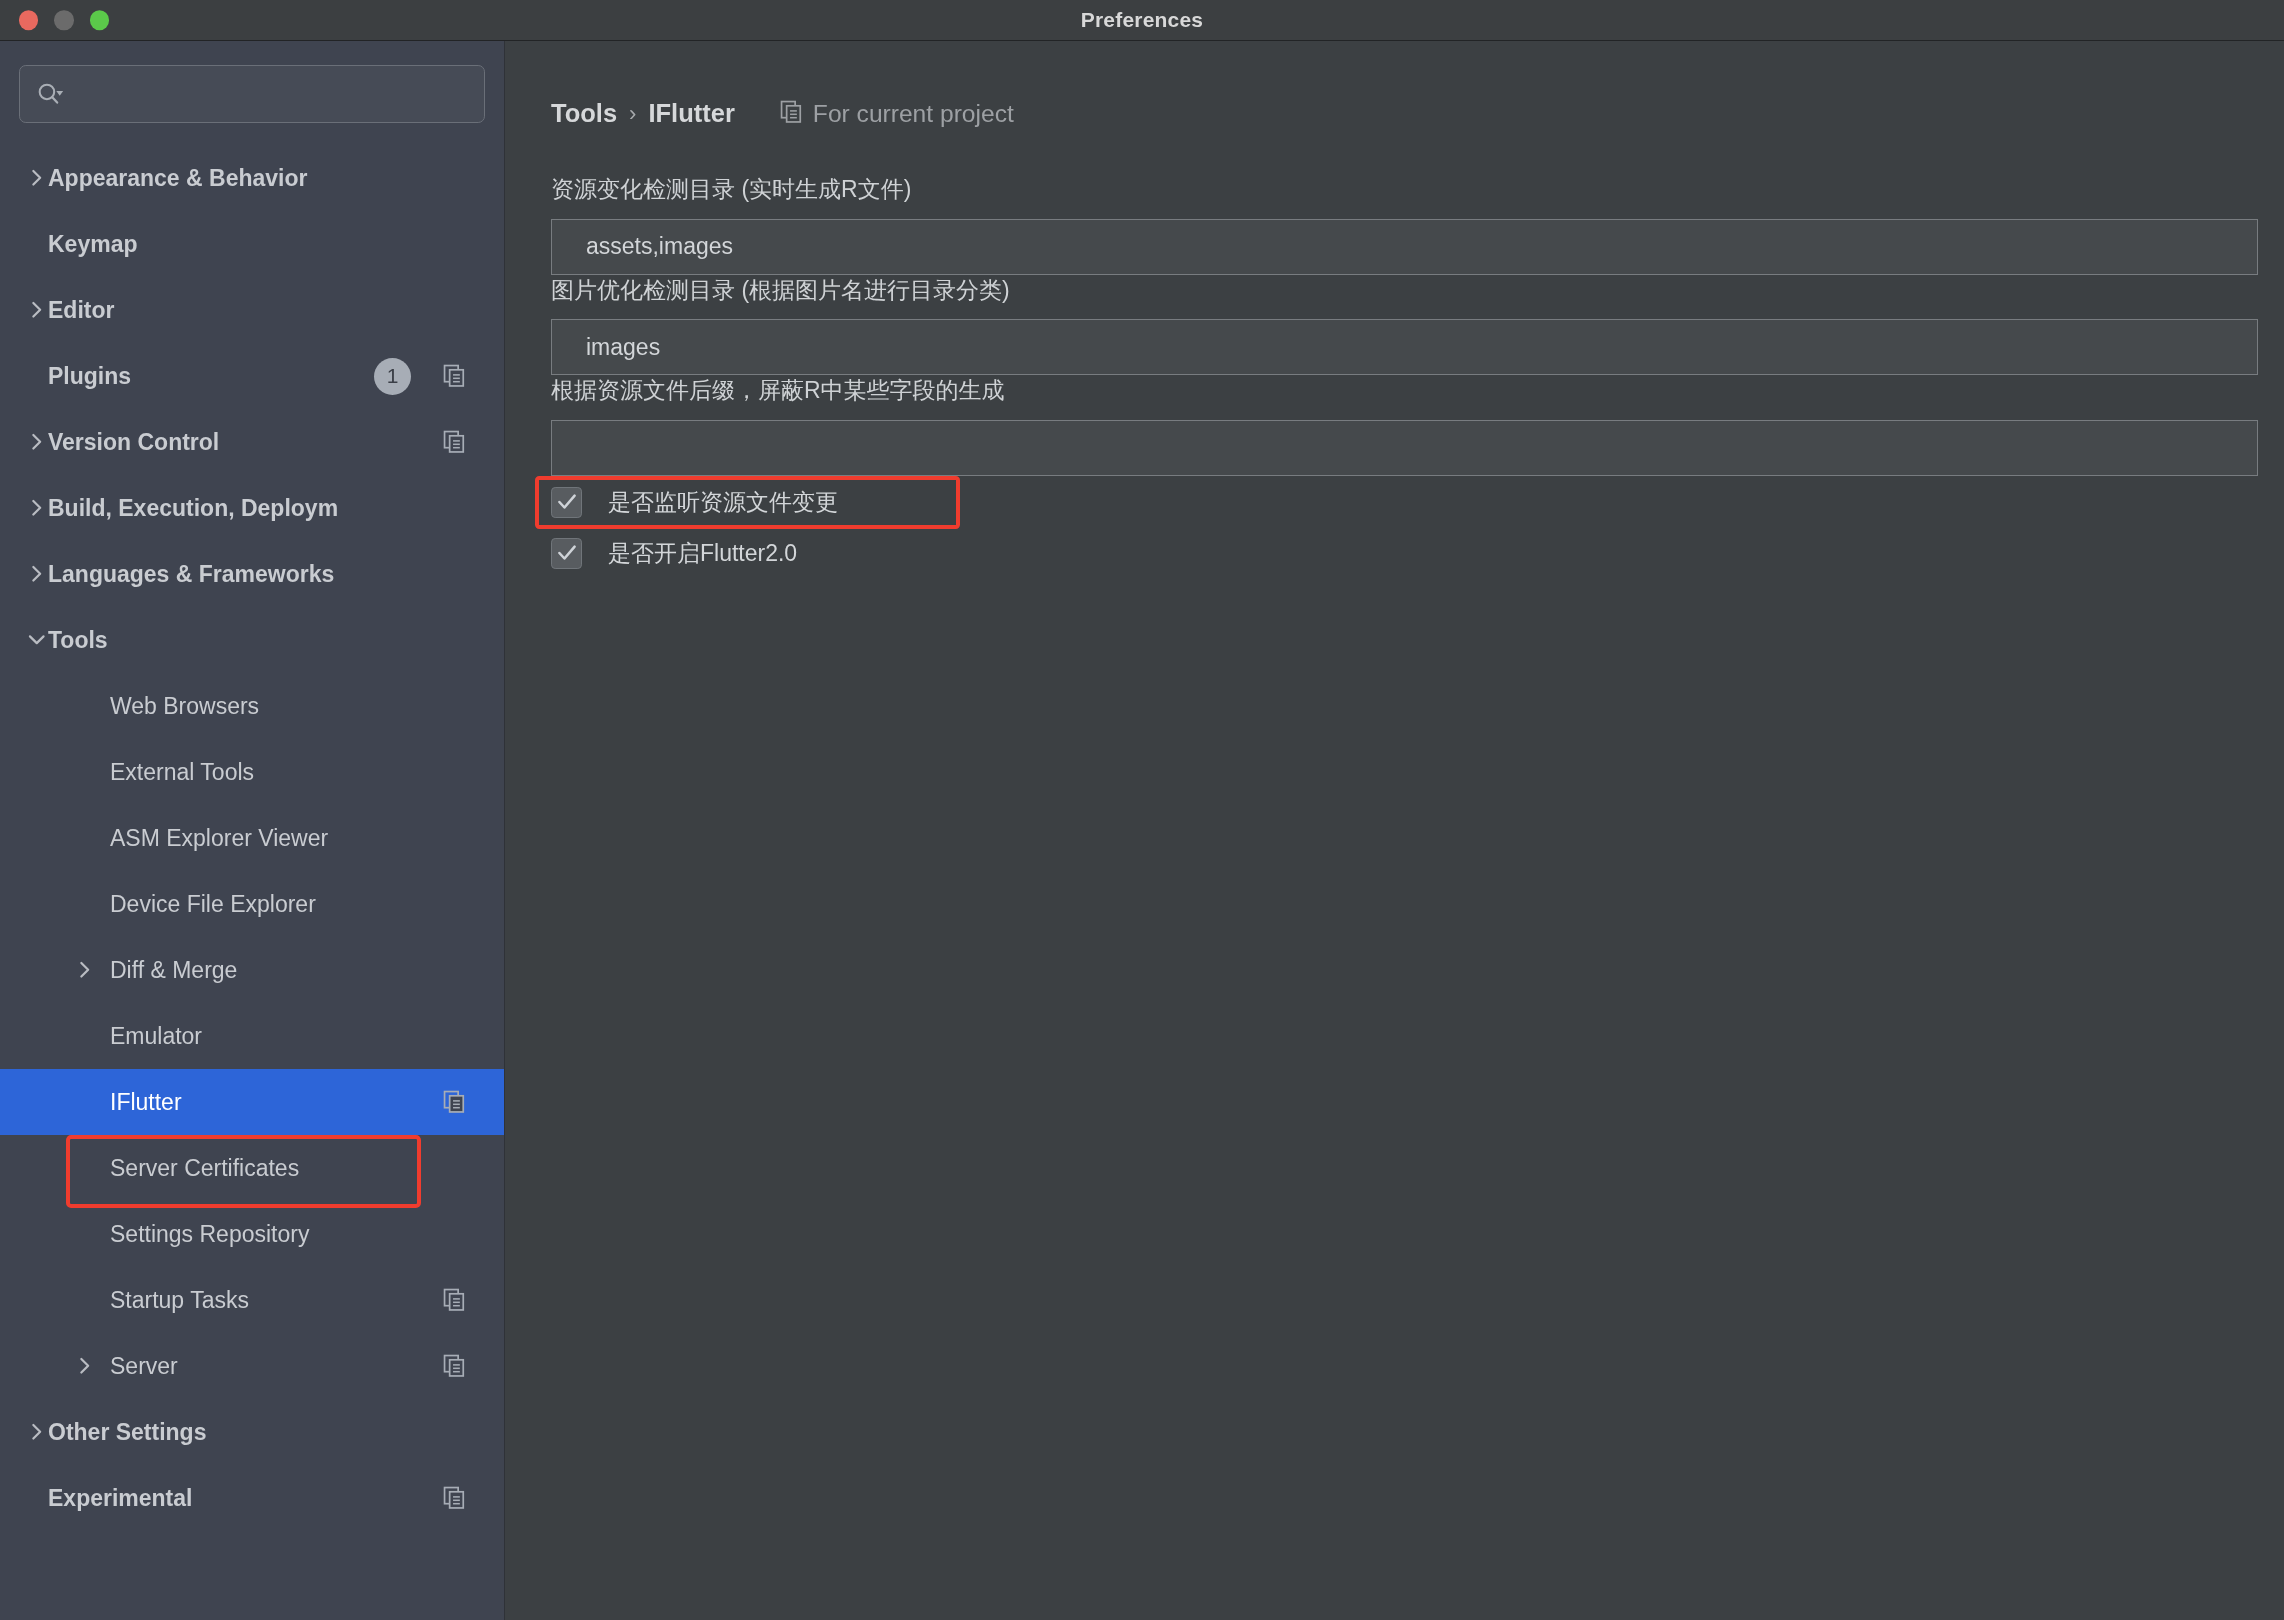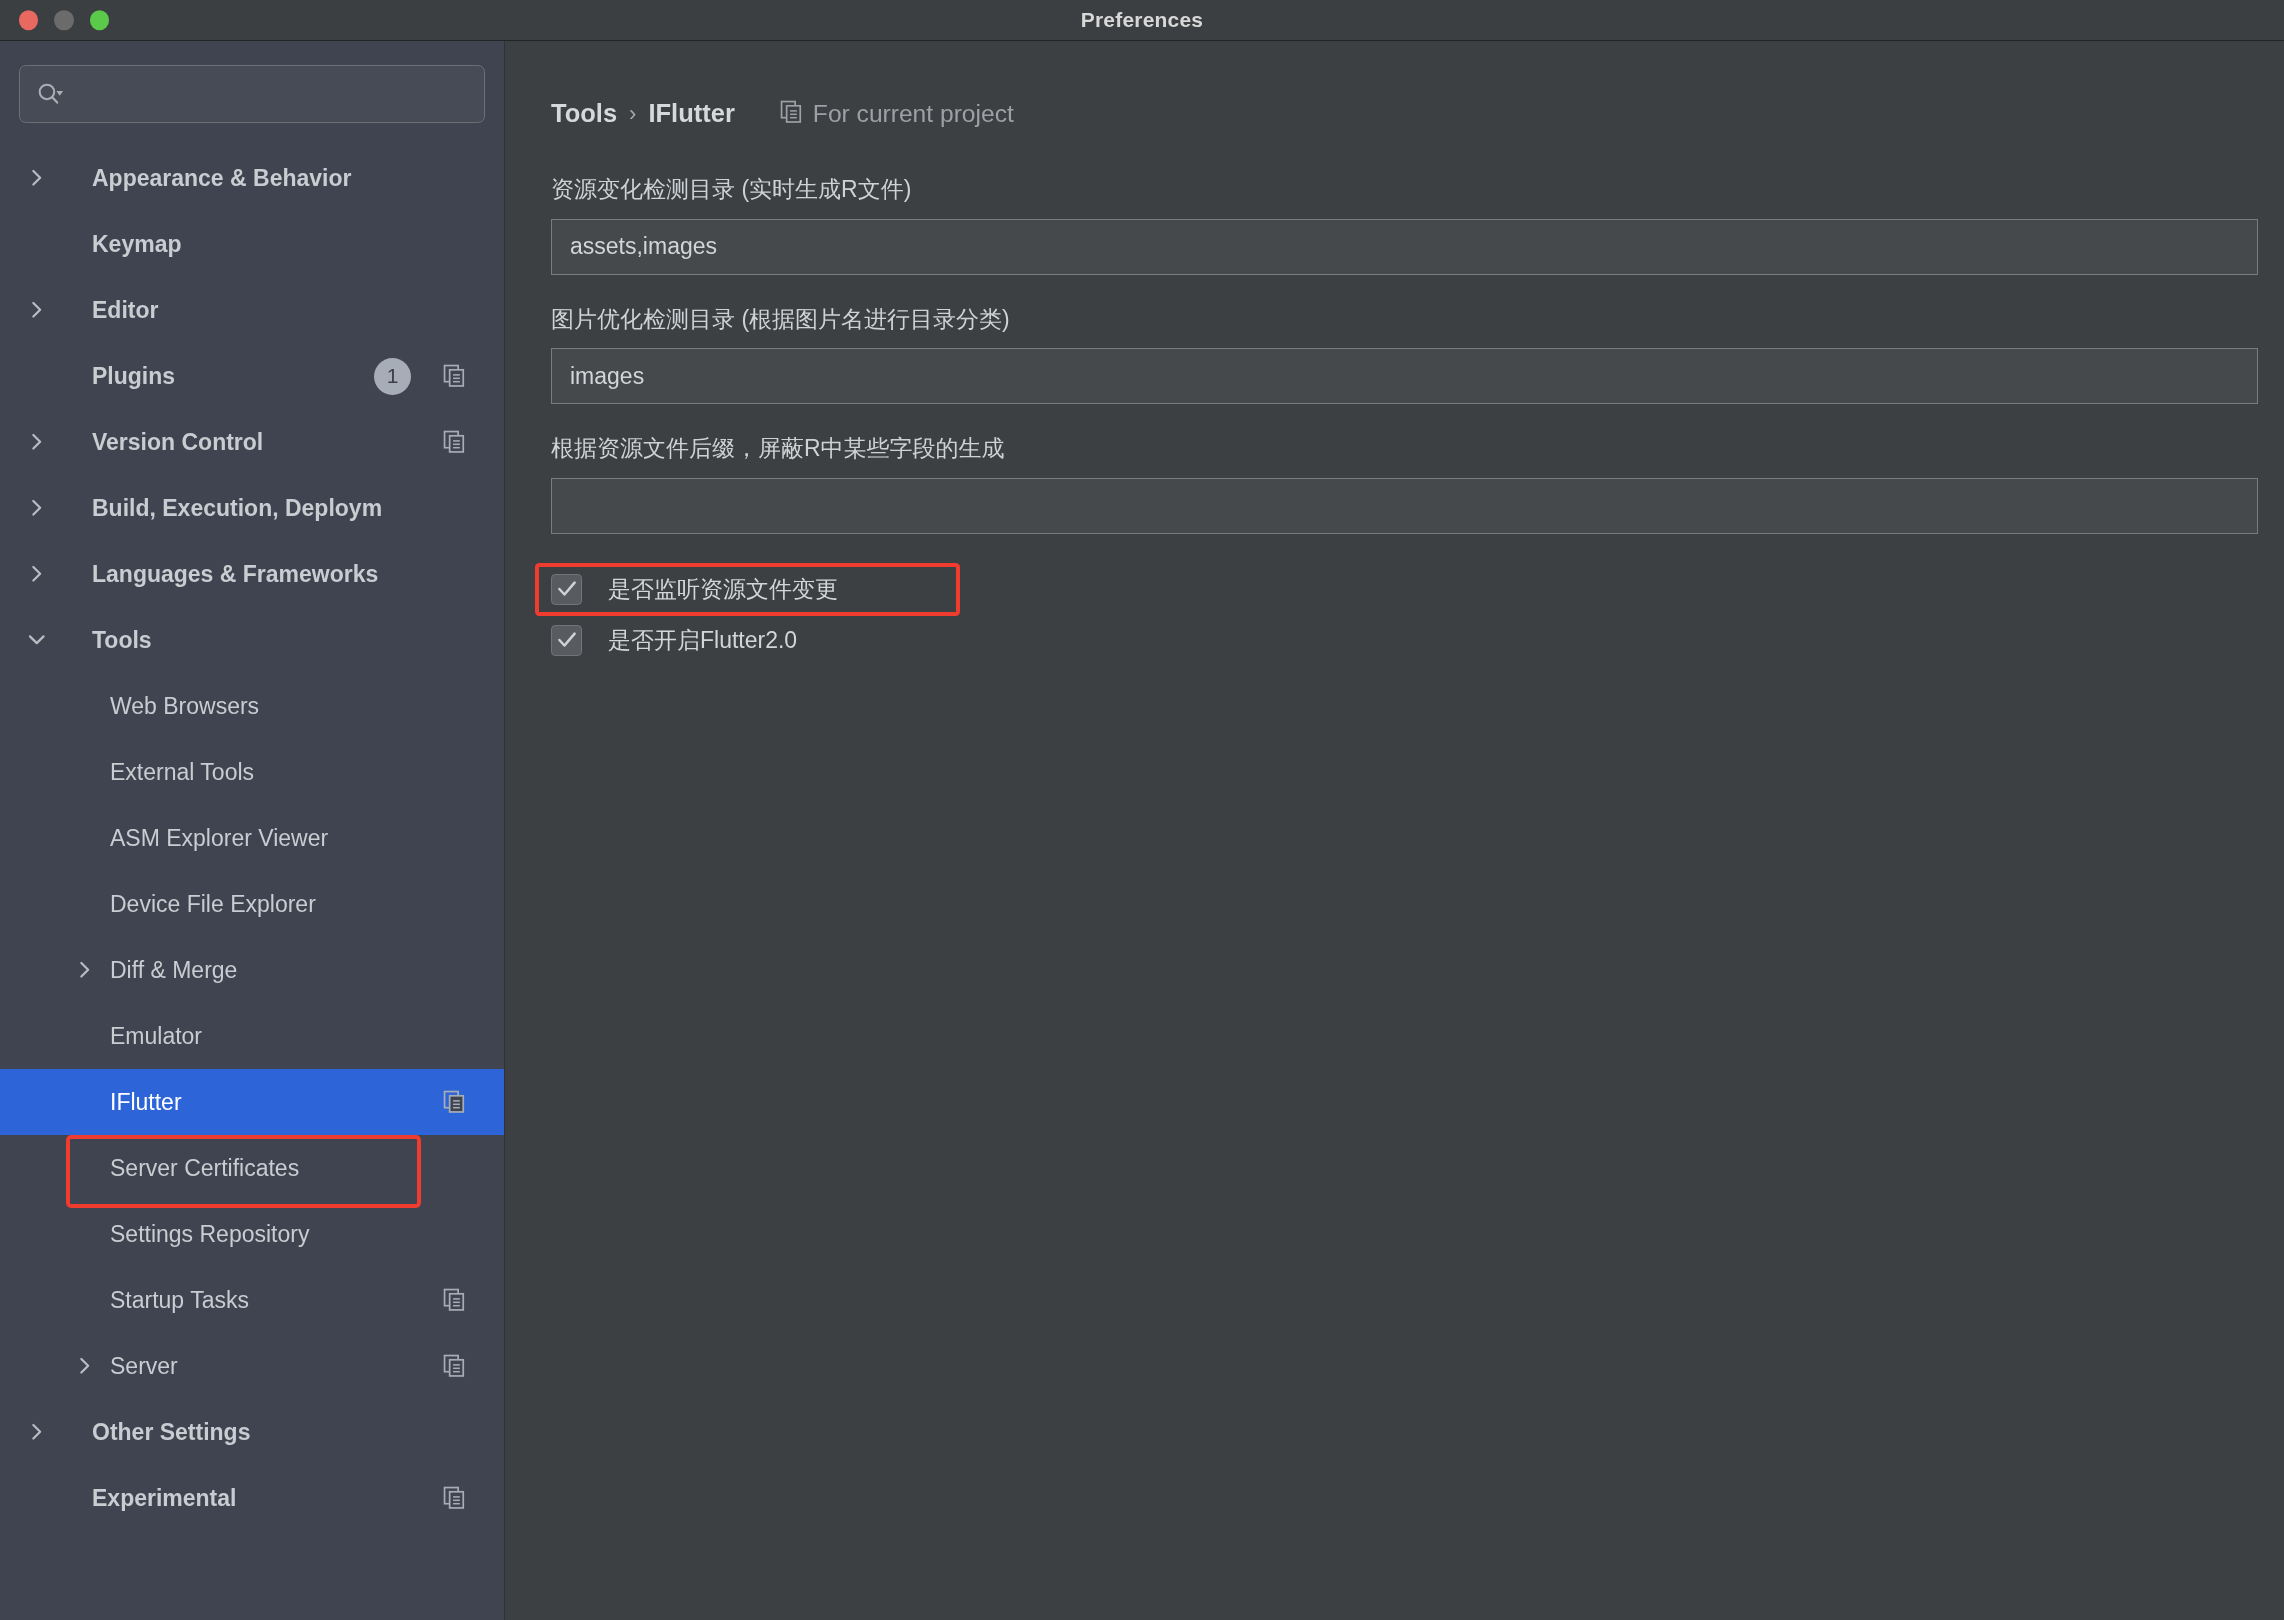--- a/index.html
+++ b/index.html
@@ -129,21 +129,21 @@
   }
   .copy-ico {
     position: absolute;
     right: 37px;
     display: flex;
     align-items: center;
   }
 
   
   .d0 .chev { left: 22px; }
-  .d0 .row-label { margin-left: 92px; }
+  .d0 .row-label { margin-left: 48px; }
   .d1 .chev { left: 70px; }
   .d1 .row-label { margin-left: 110px; }
 
   
   .main {
     flex: 1;
     background: #3c4043;
     padding: 58px 46px 0 46px;
     min-width: 0;
     overflow: hidden;
@@ -181,22 +181,21 @@
     margin-bottom: 13.6px;
     white-space: nowrap;
   }
   .text-field {
     width: 1707px;
     height: 56px;
     background: #45494c;
     border: 0.8px solid #787c80;
     display: flex;
     align-items: center;
-    padding: 0 18px;
-    margin-bottom: 29px;
+    padding: 0 34px;
   }
   .text-field .val {
     font-size: 23px;
     color: #d3d6d9;
     background: transparent;
     border: none;
     outline: none;
     width: 100%;
     font-family: "Liberation Sans", sans-serif;
   }

